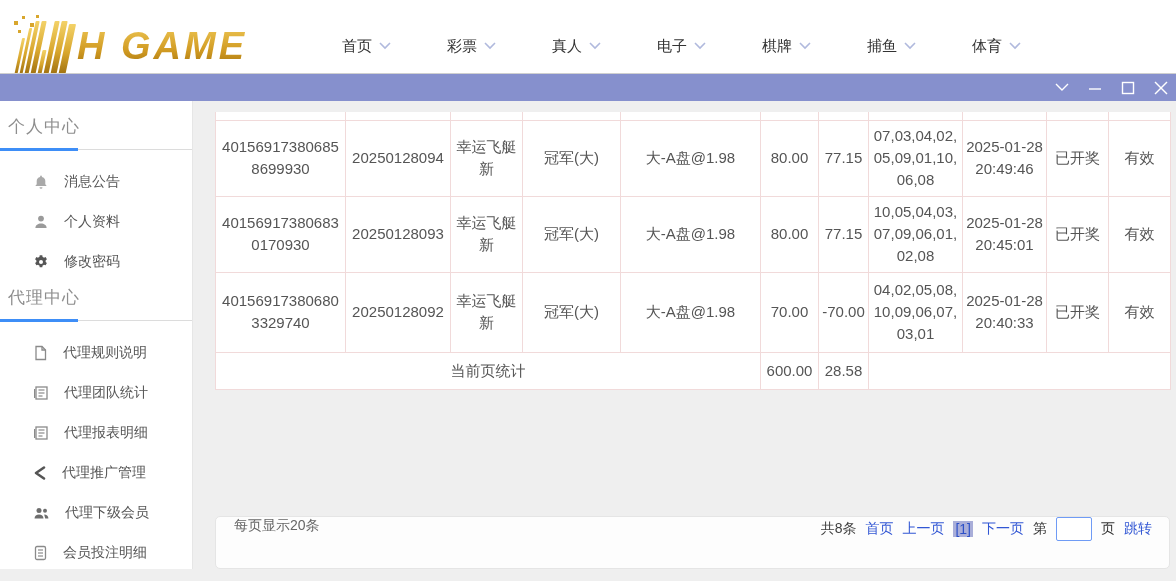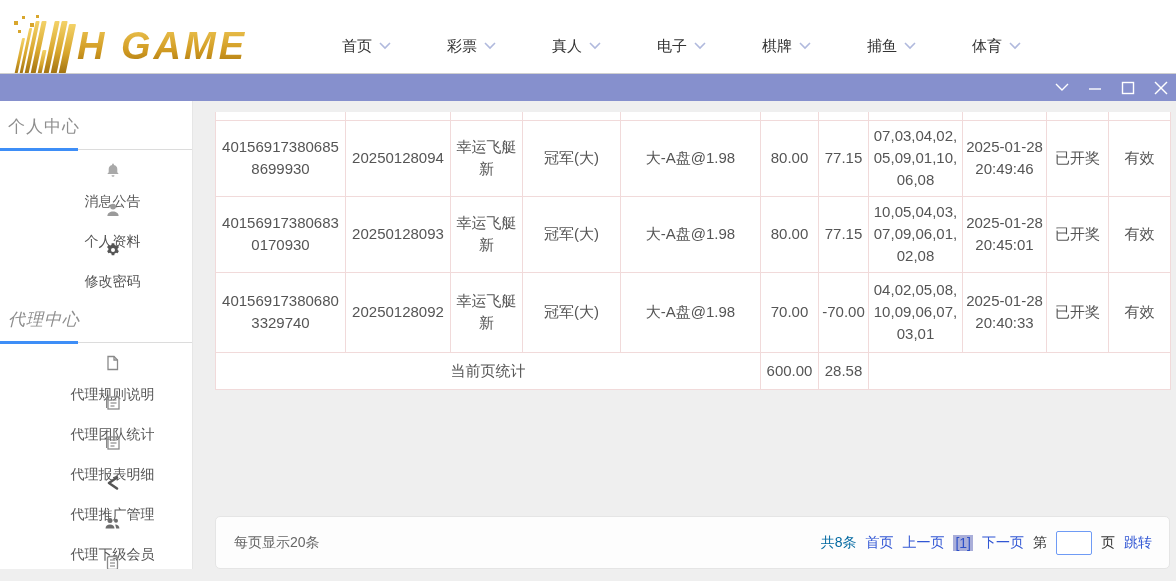--- a/index.html
+++ b/index.html
@@ -22,39 +22,39 @@
   
   .titlebar { position:absolute; left:0; top:73px; width:1176px; height:28px; background:#8690cd; border-top:1px solid #cfcfcf;
     display:flex; justify-content:flex-end; align-items:center; gap:19px; padding-right:8px; }
   .winbtn { width:14px; height:14px; display:flex; align-items:center; justify-content:center; cursor:pointer; }
 
   
   .sidebar { position:absolute; left:0; top:101px; width:193px; height:468px; background:#ffffff; border-right:1px solid #e6e6e6; padding-top:14px; overflow:hidden; }
   .sec-title { font-size:17px; color:#8e8e8e; padding-left:8px; letter-spacing:1px; }
   .sec-underline { height:1px; background:#dcdcdc; margin-top:11px; position:relative; margin-bottom:12px; }
   .sec-underline span { position:absolute; left:0; top:-1px; width:78px; height:3px; background:#3e8ef7; }
-  .side-item { display:flex; align-items:center; gap:15px; padding-left:33px; height:40px; font-size:14px; color:#555; cursor:pointer;flex-direction:column; }
+  .side-item { display:flex; align-items:center; gap:15px; padding-left:33px; height:40px; font-size:14px; color:#555; cursor:pointer; }
   .side-item svg { flex:0 0 auto; }
-  .sec2 { margin-top:26px;font-style:italic; }
+  .sec2 { margin-top:4px; }
 
   
   .table-wrap { position:absolute; left:215px; top:112px; width:955px; background:#fff; }
   table { border-collapse:collapse; table-layout:fixed; width:955px; }
   td { border:1px solid #f1dada; text-align:center; color:#555; font-size:15px; line-height:1.45; word-break:break-all; padding:2px 3px; vertical-align:middle; }
   tr.sliver td { height:8px; padding:0; border-top:none; }
   tr.datarow td { height:76px; }
   tr.datarow-last td { height:80px; }
   tr.sumrow td { height:37px; }
 
   
   .pager { position:absolute; left:215px; top:516px; width:955px; height:53px; background:#fdfdfd; border:1px solid #e5e5e5; border-radius:5px;
-    display:flex; align-items:center; justify-content:space-between; padding:0 17px 0 18px; }
+    display:flex; align-items:flex-start; justify-content:space-between; padding:0 17px 0 18px; }
   .pager-left { color:#666; font-size:14px; }
   .pager-right { display:flex; align-items:center; gap:9px; font-size:14px; }
-  .pg-total { color:#0369a1; }
+  .pg-total { color:#404040; }
   .pg-link { color:#3257d4; cursor:pointer; }
   .pg-current { background:#a9aed9; color:#2d50c8; padding:0 2px; cursor:default; }
   .pg-label { color:#333; }
   .pg-input { width:36px; height:24px; border:1px solid #6f9bf5; border-radius:2px; background:#fff; outline:none; text-align:center; font-size:13px; color:#333; }
 </style>
 </head>
 <body>
 
 <div class="header">
   <div class="logo">

